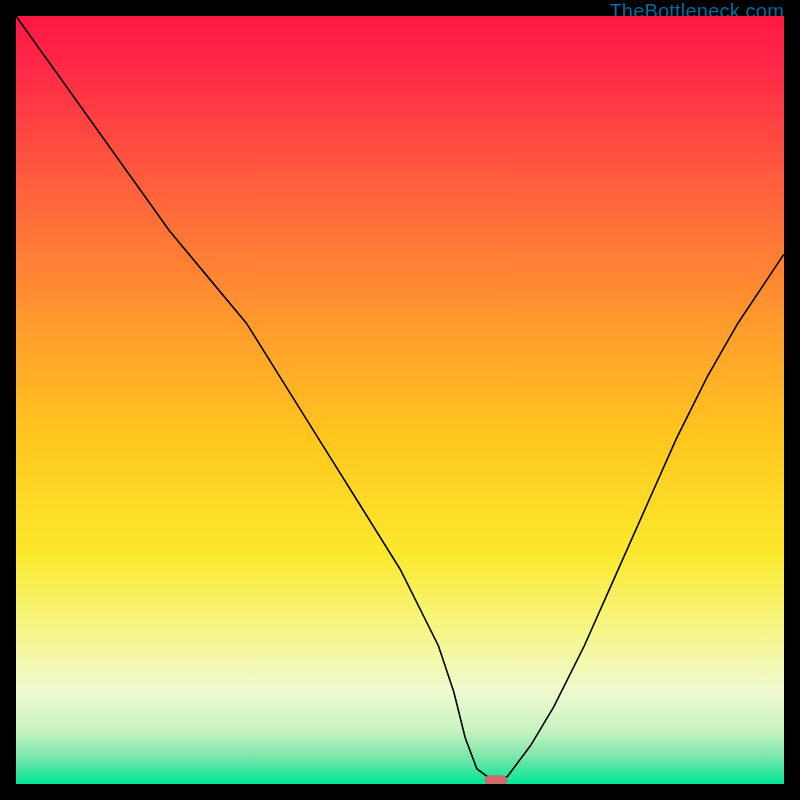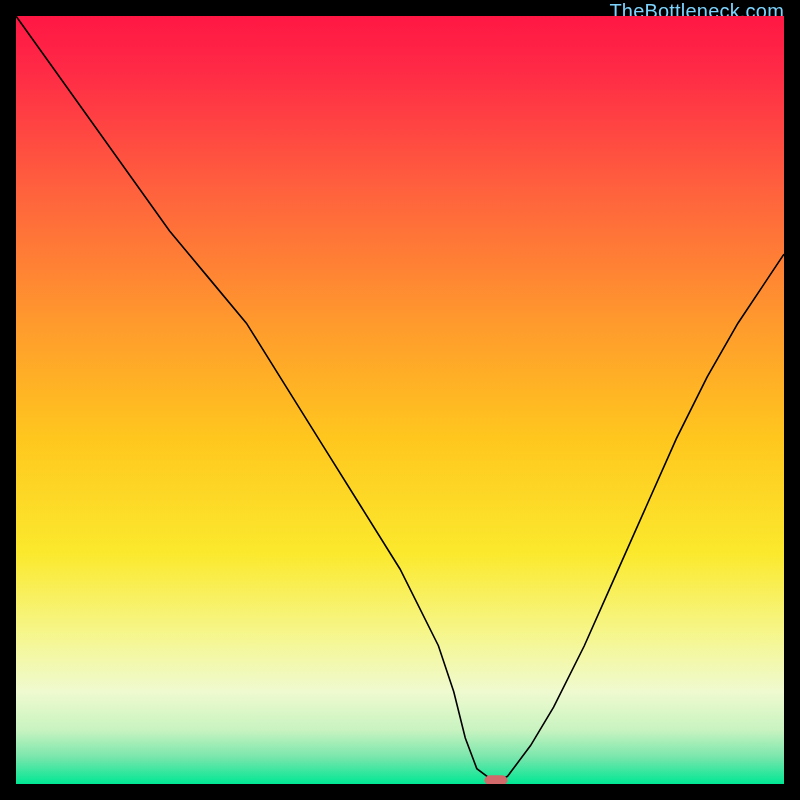--- a/index.html
+++ b/index.html
@@ -20,21 +20,21 @@
     position: absolute;
     left: 16px;
     top: 16px;
     width: 768px;
     height: 768px;
   }
   .watermark {
     position: absolute;
     top: 0;
     right: 16px;
-    color: #7dd3fc;
+    color: #0369a1;
     font-family: Arial, Helvetica, sans-serif;
     font-size: 20px;
     letter-spacing: 0.2px;
     user-select: none;
   }
 </style>
 </head>
 <body>
 
 <div class="frame">

